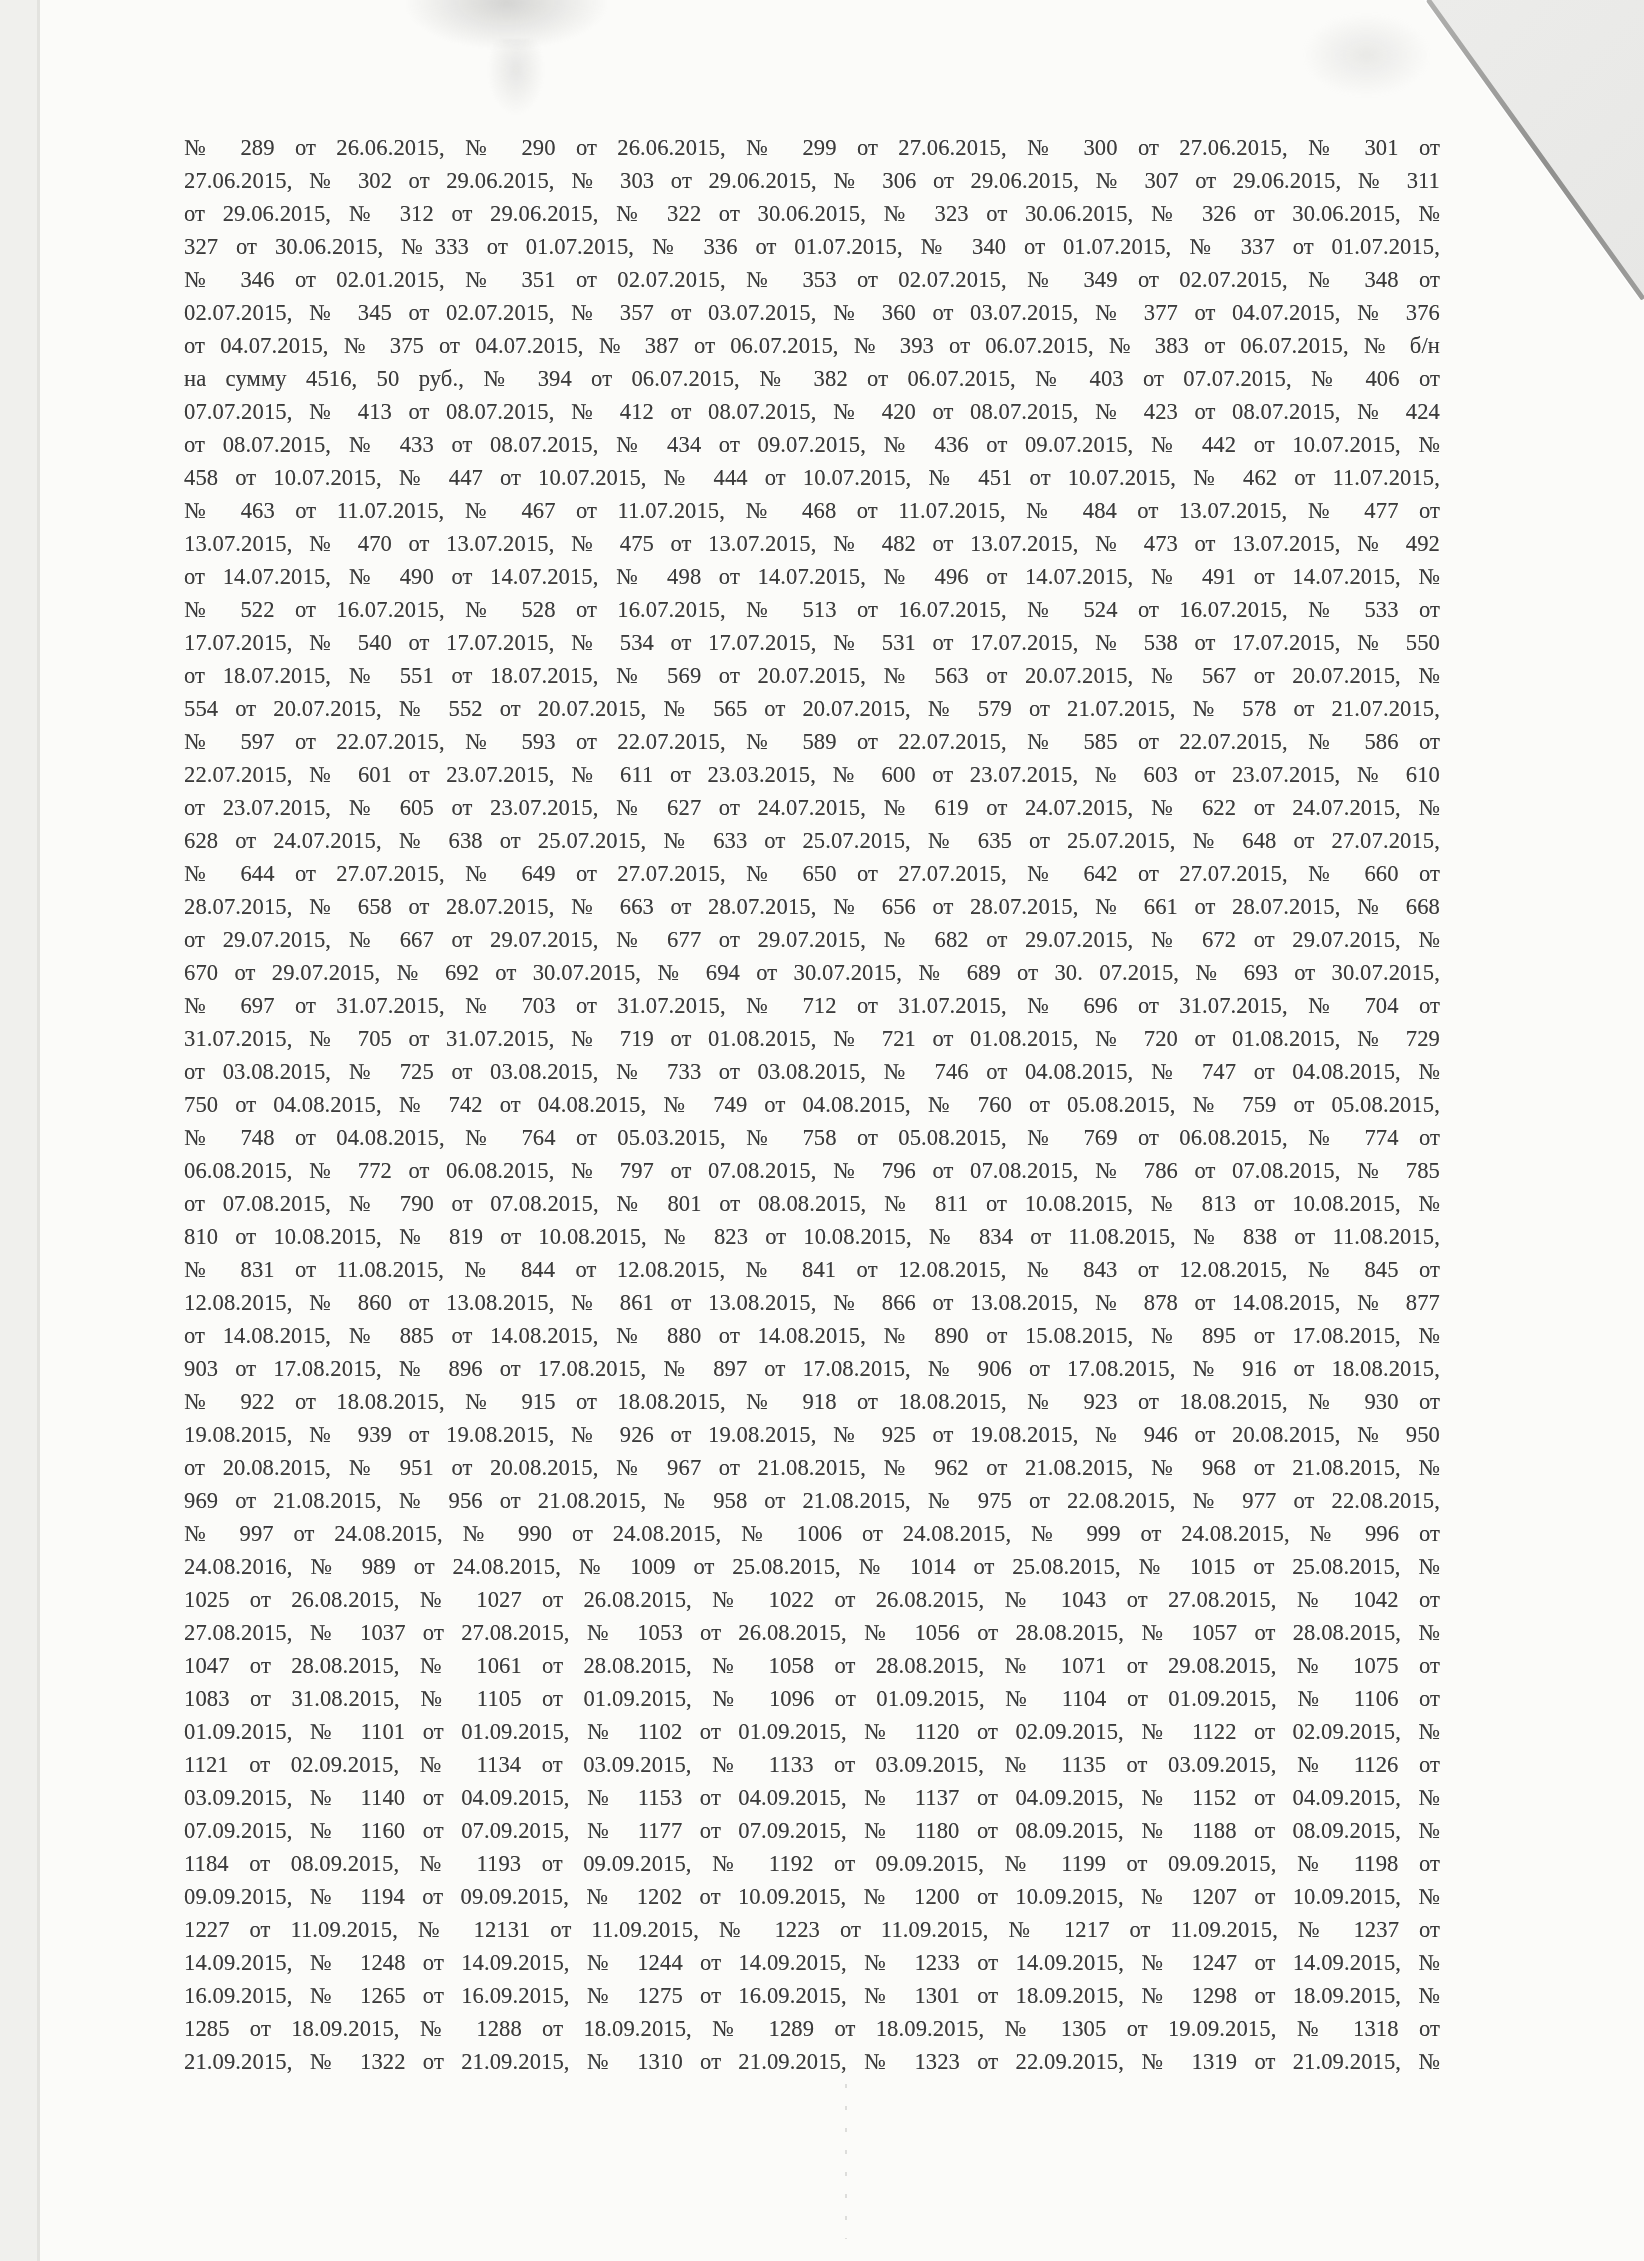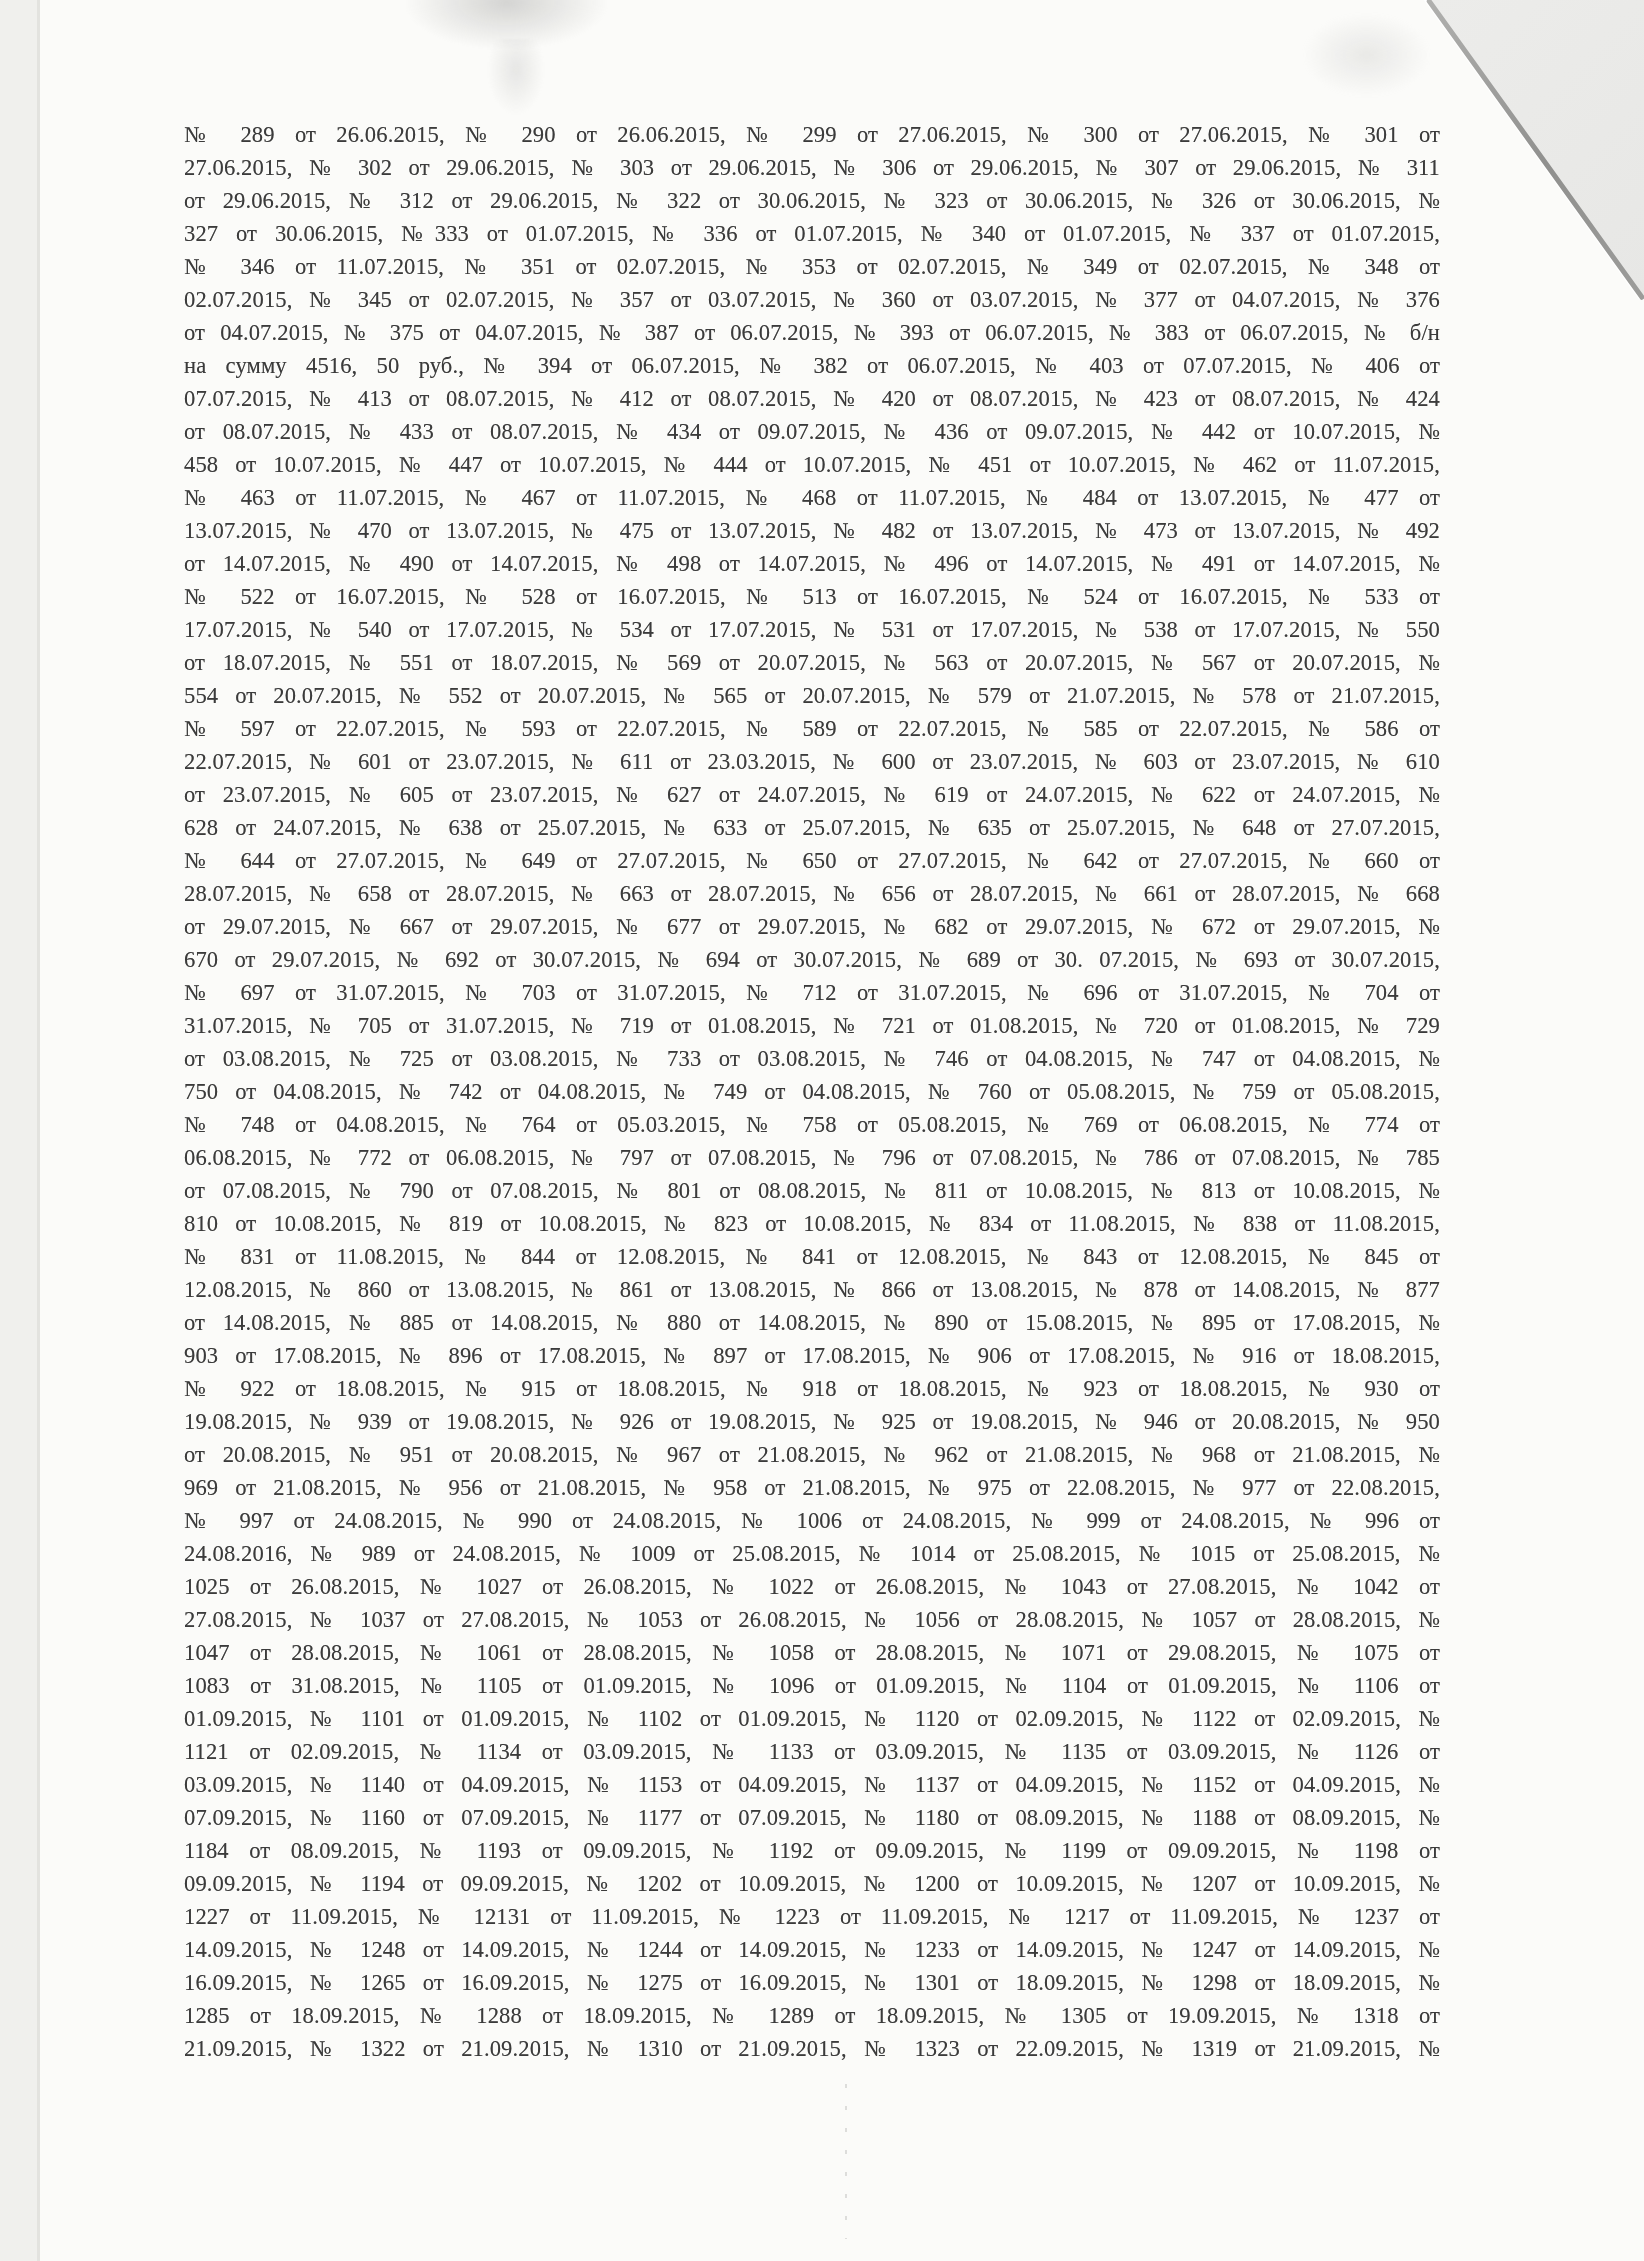--- a/index.html
+++ b/index.html
@@ -82,21 +82,21 @@
     background: repeating-linear-gradient(
       to bottom,
       rgba(130,130,128,0.45) 0 3.9px,
       rgba(130,130,128,0) 3.9px 22px
     );
     opacity: 0.55;
   }
   
   .text-block {
     position: absolute;
-    left: 184px; top: 118px;
+    left: 184px; top: 131px;
     width: 1256px;
     color: var(--ink, #3b3b3b);
     font-size: 22.6px;
     line-height: 33px;
     letter-spacing: 0.1px;
     text-shadow: 0 0 0.4px rgba(60,60,60,0.45);
   }
   .line {
     text-align: justify;
     text-align-last: justify;
@@ -118,21 +118,21 @@
 
   <div class="corner-fold"></div>
   <div class="corner-fold-highlight"></div>
   <div class="corner-fold-edge"></div>
 
   <div class="text-block" id="text-block">
       <div class="line">№ 289 от 26.06.2015, № 290 от 26.06.2015, № 299 от 27.06.2015, № 300 от 27.06.2015, № 301 от</div>
       <div class="line">27.06.2015, № 302 от 29.06.2015, № 303 от 29.06.2015, № 306 от 29.06.2015, № 307 от 29.06.2015, № 311</div>
       <div class="line">от 29.06.2015, № 312 от 29.06.2015, № 322 от 30.06.2015, № 323 от 30.06.2015, № 326 от 30.06.2015, №</div>
       <div class="line">327 от 30.06.2015, №333 от 01.07.2015, № 336 от 01.07.2015, № 340 от 01.07.2015, № 337 от 01.07.2015,</div>
-      <div class="line">№ 346 от 11.07.2015, № 351 от 02.07.2015, № 353 от 02.07.2015, № 349 от 02.07.2015, № 348 от</div>
+      <div class="line">№ 346 от 02.01.2015, № 351 от 02.07.2015, № 353 от 02.07.2015, № 349 от 02.07.2015, № 348 от</div>
       <div class="line">02.07.2015, № 345 от 02.07.2015, № 357 от 03.07.2015, № 360 от 03.07.2015, № 377 от 04.07.2015, № 376</div>
       <div class="line">от 04.07.2015, № 375 от 04.07.2015, № 387 от 06.07.2015, № 393 от 06.07.2015, № 383 от 06.07.2015, № б/н</div>
       <div class="line">на сумму 4516, 50 руб., № 394 от 06.07.2015, № 382 от 06.07.2015, № 403 от 07.07.2015, № 406 от</div>
       <div class="line">07.07.2015, № 413 от 08.07.2015, № 412 от 08.07.2015, № 420 от 08.07.2015, № 423 от 08.07.2015, № 424</div>
       <div class="line">от 08.07.2015, № 433 от 08.07.2015, № 434 от 09.07.2015, № 436 от 09.07.2015, № 442 от 10.07.2015, №</div>
       <div class="line">458 от 10.07.2015, № 447 от 10.07.2015, № 444 от 10.07.2015, № 451 от 10.07.2015, № 462 от 11.07.2015,</div>
       <div class="line">№ 463 от 11.07.2015, № 467 от 11.07.2015, № 468 от 11.07.2015, № 484 от 13.07.2015, № 477 от</div>
       <div class="line">13.07.2015, № 470 от 13.07.2015, № 475 от 13.07.2015, № 482 от 13.07.2015, № 473 от 13.07.2015, № 492</div>
       <div class="line">от 14.07.2015, № 490 от 14.07.2015, № 498 от 14.07.2015, № 496 от 14.07.2015, № 491 от 14.07.2015, №</div>
       <div class="line">№ 522 от 16.07.2015, № 528 от 16.07.2015, № 513 от 16.07.2015, № 524 от 16.07.2015, № 533 от</div>

